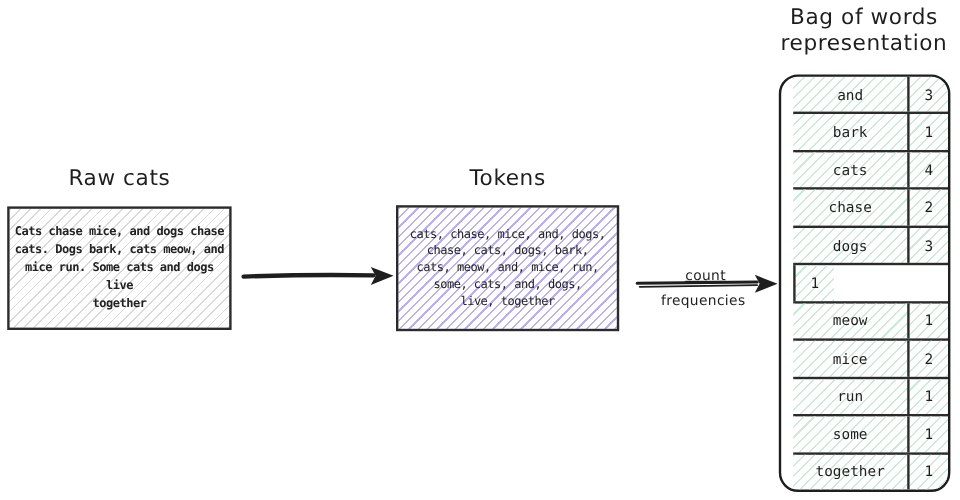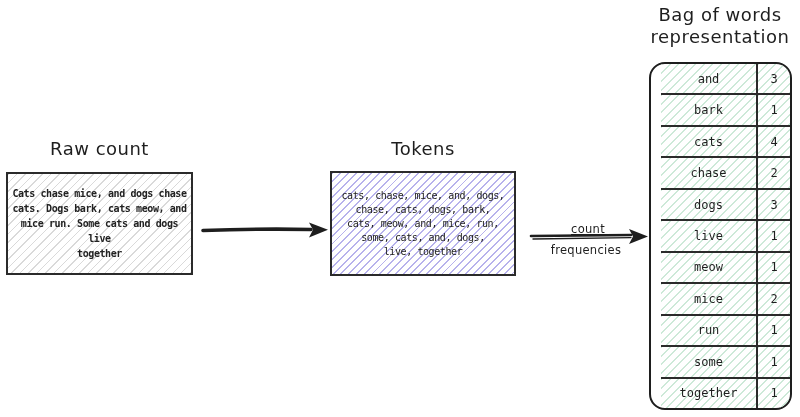--- a/index.html
+++ b/index.html
@@ -92,21 +92,21 @@
     color: #1e1e1e;
   }
   .bow-word { flex: 1; }
   .bow-count { width: 34px; border-left: 2px solid #2b2b2b; box-sizing: border-box; }
 </style>
 </head>
 <body>
 
 <div id="canvas">
 
-  <div class="title" style="left:6px; top:138px; width:187px;">Raw count</div>
+  <div class="title" style="left:6px; top:138px; width:187px;">Raw cats</div>
   <div class="box hatch-gray" style="left:6px; top:172px; width:187px; height:103px;font-weight:bold;">
     <div class="box-text">Cats chase mice, and dogs chase
 cats. Dogs bark, cats meow, and
 mice run. Some cats and dogs live
 together</div>
   </div>
 
   <svg class="arrow" style="left:200px; top:219px;" width="130" height="22" viewBox="0 0 130 22">
     <path d="M3,11.5 Q60,9.5 111,10.5" fill="none" stroke="#1e1e1e" stroke-width="3.6" stroke-linecap="round"></path>
     <polygon points="109,3.5 128,10.8 109,18.5 113,10.8" fill="#1e1e1e"></polygon>
@@ -146,21 +146,20 @@
   </div>
       <div class="bow-row">
     <div class="bow-cell bow-word hatch-green">chase</div>
     <div class="bow-cell bow-count hatch-green">2</div>
   </div>
       <div class="bow-row">
     <div class="bow-cell bow-word hatch-green">dogs</div>
     <div class="bow-cell bow-count hatch-green">3</div>
   </div>
       <div class="bow-row">
-    <div class="bow-cell bow-word hatch-green">live</div>
     <div class="bow-cell bow-count hatch-green">1</div>
   </div>
       <div class="bow-row">
     <div class="bow-cell bow-word hatch-green">meow</div>
     <div class="bow-cell bow-count hatch-green">1</div>
   </div>
       <div class="bow-row">
     <div class="bow-cell bow-word hatch-green">mice</div>
     <div class="bow-cell bow-count hatch-green">2</div>
   </div>

